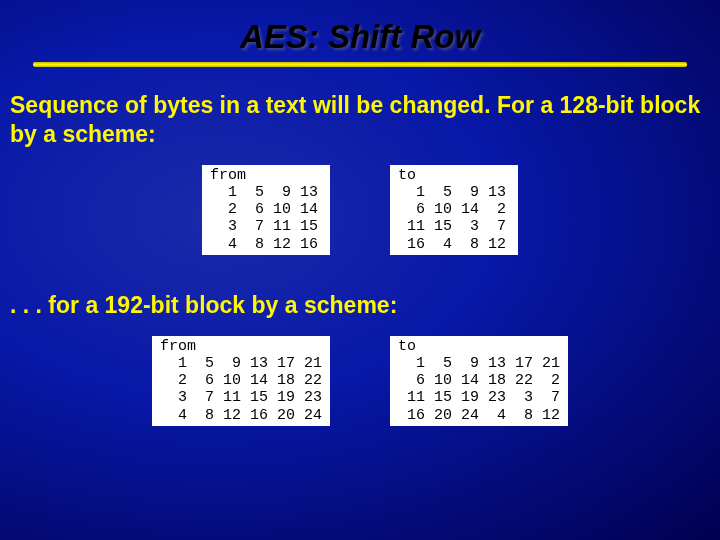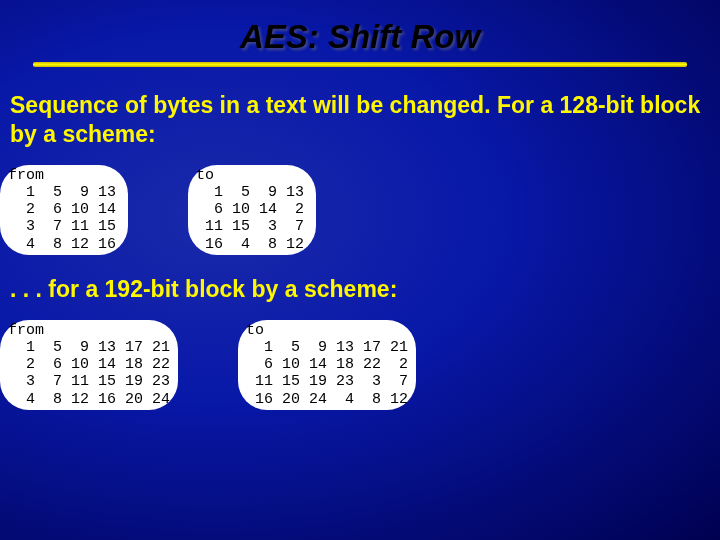--- a/index.html
+++ b/index.html
@@ -1,15 +1,15 @@
 <!DOCTYPE html>
 <html><head>
 <meta charset="utf-8">
 <style>
-  * { margin: 0; padding: 0; box-sizing: border-box; border-radius: 29px; }
+  * { margin: 0; padding: 0; box-sizing: border-box; }
   html, body { width: 720px; height: 540px; }
   body {
     background: radial-gradient(ellipse at 30% 40%, #1a2aaa 0%, #0818a8 40%, #000050 100%);
     font-family: Arial, Helvetica, sans-serif;
     color: #fff700;
     position: relative;
     overflow: hidden;
   }
   .title {
     text-align: center;
@@ -28,23 +28,24 @@
     background: linear-gradient(to bottom, #c9b800 0%, #fff700 50%, #c9b800 100%);
     border-radius: 2px;
   }
   .body-text {
     font-weight: bold;
     font-size: 23px;
     line-height: 1.25;
     padding: 0 10px;
   }
   .text1 { margin-top: 24px; }
-  .text2 { margin-top: 20px; }
+  .text2 { margin-top: 36px; }
   .code-row {
     display: flex;
+    justify-content: center;
     gap: 60px;
     margin-top: 16px;
   }
   .code-block {
     background: #ffffff;
     color: #000000;
     font-family: "Courier New", Courier, monospace;
     font-size: 15px;
     line-height: 1.15;
     padding: 2px 8px;

